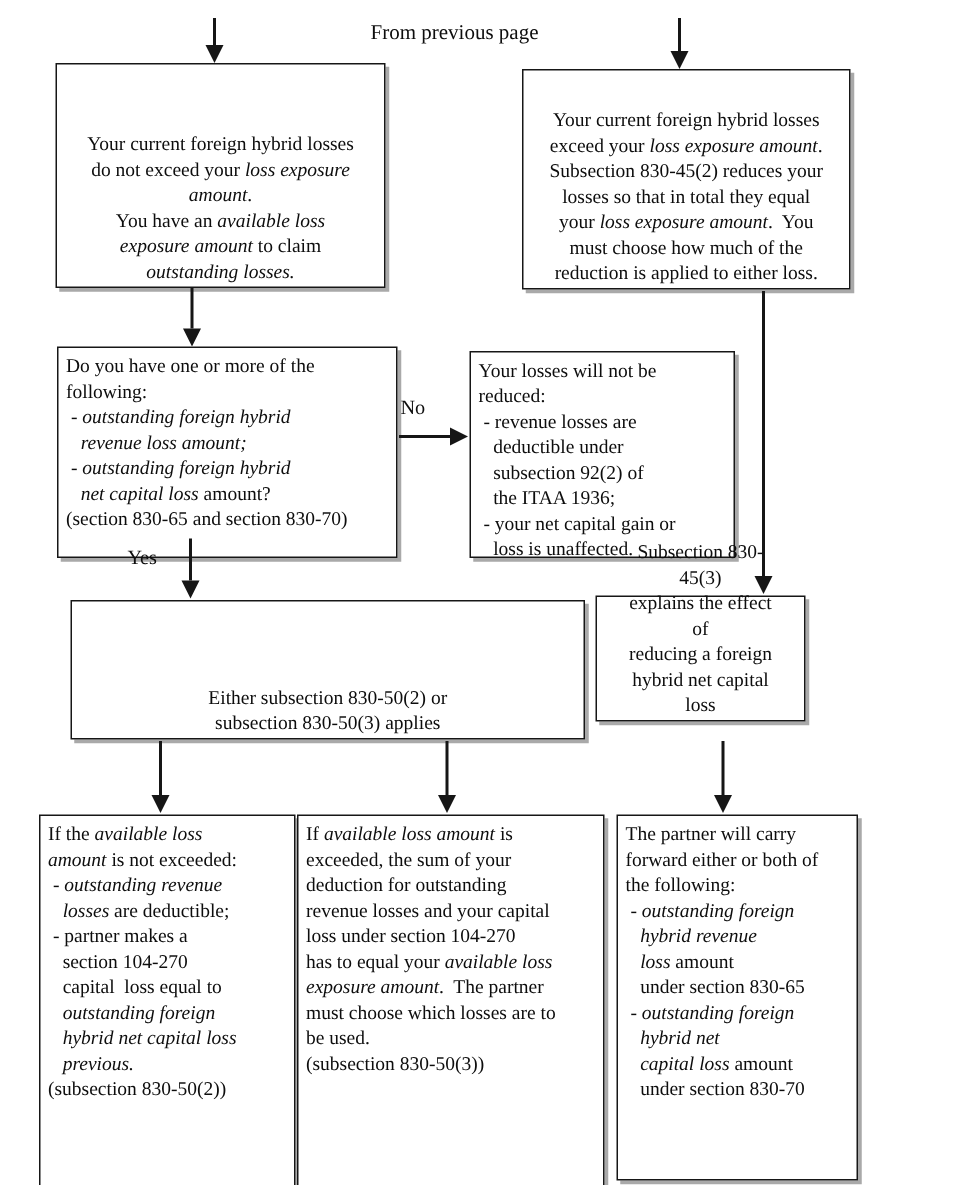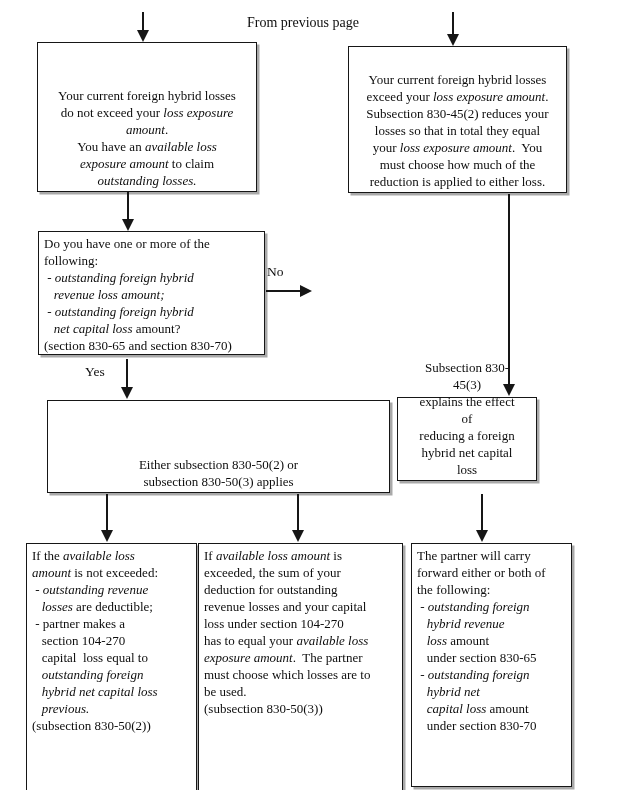--- a/index.html
+++ b/index.html
@@ -18,21 +18,21 @@
     box-shadow:2.5px 2.5px 0 0 #a9a9a9;box-sizing:border-box;
     font-size:13px;line-height:17px;
   }
   .box .txt{white-space:pre-wrap;}
   .box.center{display:flex;align-items:flex-end;justify-content:center;text-align:center;padding:2px 15px;}
   .box.left .txt{padding:3px 4px 0 5px;text-align:left;}
   em{font-style:italic;}
   
   .b1{left:37px;top:42px;width:220px;height:150px;}
   .b2{left:348px;top:46px;width:219px;height:147px;}
-  .b3{left:38px;top:231px;width:227px;height:124px;}
+  .b3{left:38px;top:231px;width:227px;height:141px;}
   .b4{left:313px;top:234px;width:177px;height:138px;}
   .b5{left:47px;top:400px;width:343px;height:93px;}
   .b6{left:397px;top:397px;width:140px;height:84px;}
   .b7{left:26px;top:543px;width:171px;height:300px;}
   .b8{left:198px;top:543px;width:205px;height:280px;}
   .b9{left:411px;top:543px;width:161px;height:244px;}
   
   .varrow{position:absolute;width:2px;background:#161616;}
   .varrow::after{
     content:'';position:absolute;left:50%;bottom:-12px;transform:translateX(-50%);
@@ -96,20 +96,30 @@
  - </span><em>outstanding foreign hybrid
    revenue loss amount;</em><span>
  - </span><em>outstanding foreign hybrid
    net capital loss</em><span> amount?
 (section 830-65 and section 830-70)</span></div>
   </div>
 
   <div class="edge-label lbl-no">No</div>
   <div class="harrow a9"></div>
 
+  <div class="box left b4">
+    <div class="txt"><span>Your losses will not be
+reduced:
+ - revenue losses are
+   deductible under
+   subsection 92(2) of
+   the ITAA 1936;
+ - your net capital gain or
+   loss is unaffected.</span></div>
+  </div>
 
   <div class="edge-label lbl-yes">Yes</div>
   <div class="varrow a4"></div>
 
   <div class="box center b5">
     <div class="txt"><span>Either subsection 830-50(2) or
 subsection 830-50(3) applies</span></div>
   </div>
 
   <div class="box center b6">

